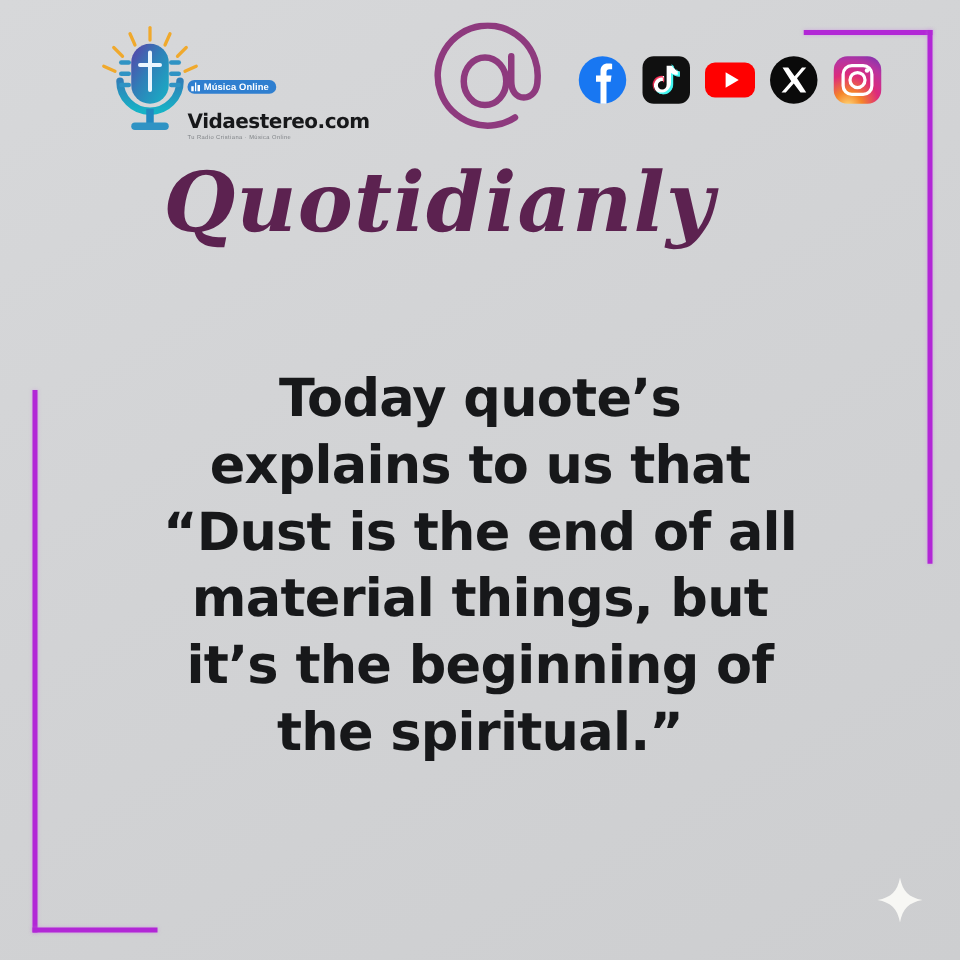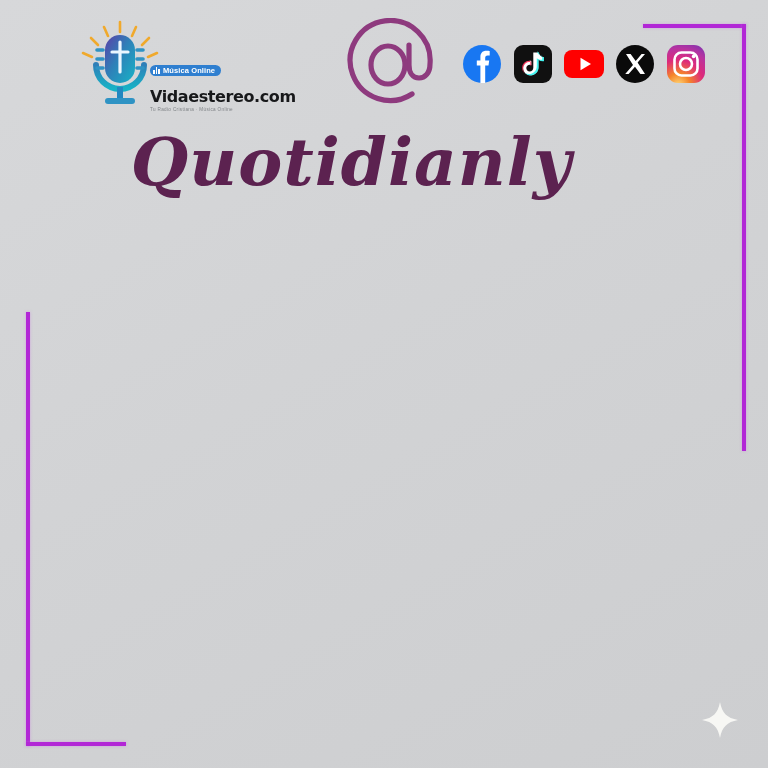--- a/index.html
+++ b/index.html
@@ -280,19 +280,20 @@
         <rect x="8.5" y="8.5" width="23" height="23" rx="7" fill="none" stroke="#fff" stroke-width="2.6"></rect>
         <circle cx="20" cy="20" r="6" fill="none" stroke="#fff" stroke-width="2.6"></circle>
         <circle cx="27.6" cy="12.4" r="1.8" fill="#fff"></circle>
       </svg>
 
     </div>
   </div>
 
   <div id="brand-title">Quotidianly</div>
 
+  <div id="quote">Today quote’s explains to us that “Dust is the end of all material things, but it’s the beginning of the spiritual.”</div>
 
 
   <svg id="sparkle" viewBox="0 0 40 40">
     <path d="M20 2 C22 13 27 18 38 20 C27 22 22 27 20 38 C18 27 13 22 2 20 C13 18 18 13 20 2 Z" fill="#f7f7f4"></path>
   </svg>
 
 </div>
 
 </body></html>

